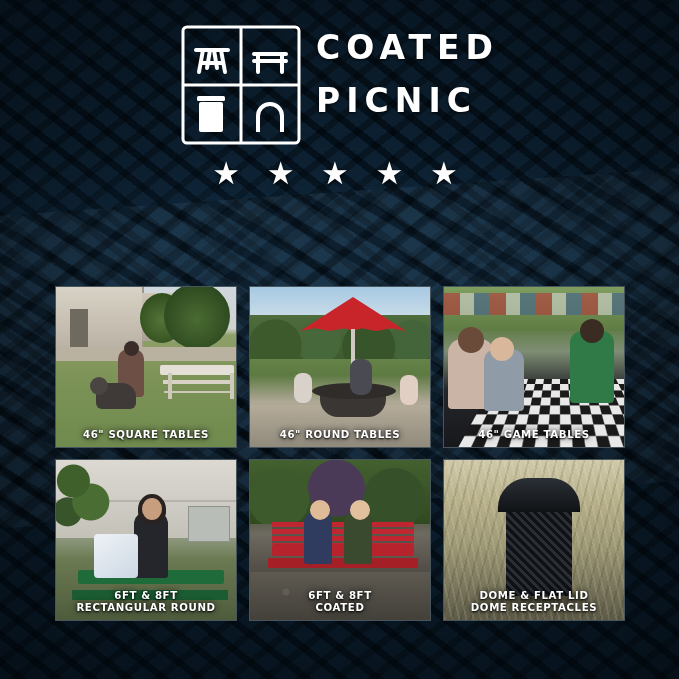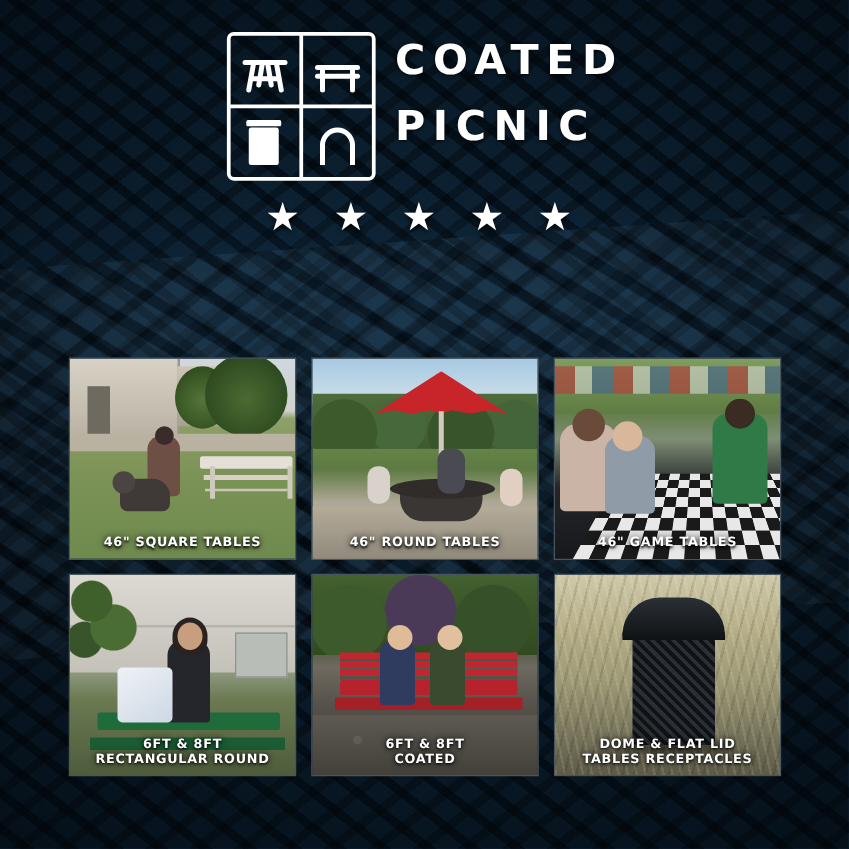--- a/index.html
+++ b/index.html
@@ -407,19 +407,19 @@
       <div class="tile">
         <div class="photo p6">
           <div class="grass"></div>
           <div class="shadow"></div>
           <div class="can"></div>
           <div class="dome-gap"></div>
           <div class="dome"></div>
         </div>
         <div class="caption">
           <span>DOME &amp; FLAT LID</span><br>
-          <span>TABLES RECEPTACLES</span>
+          <span>DOME RECEPTACLES</span>
         </div>
       </div>
 
     </div>
   </div>
 </div>
 
 </body></html>

